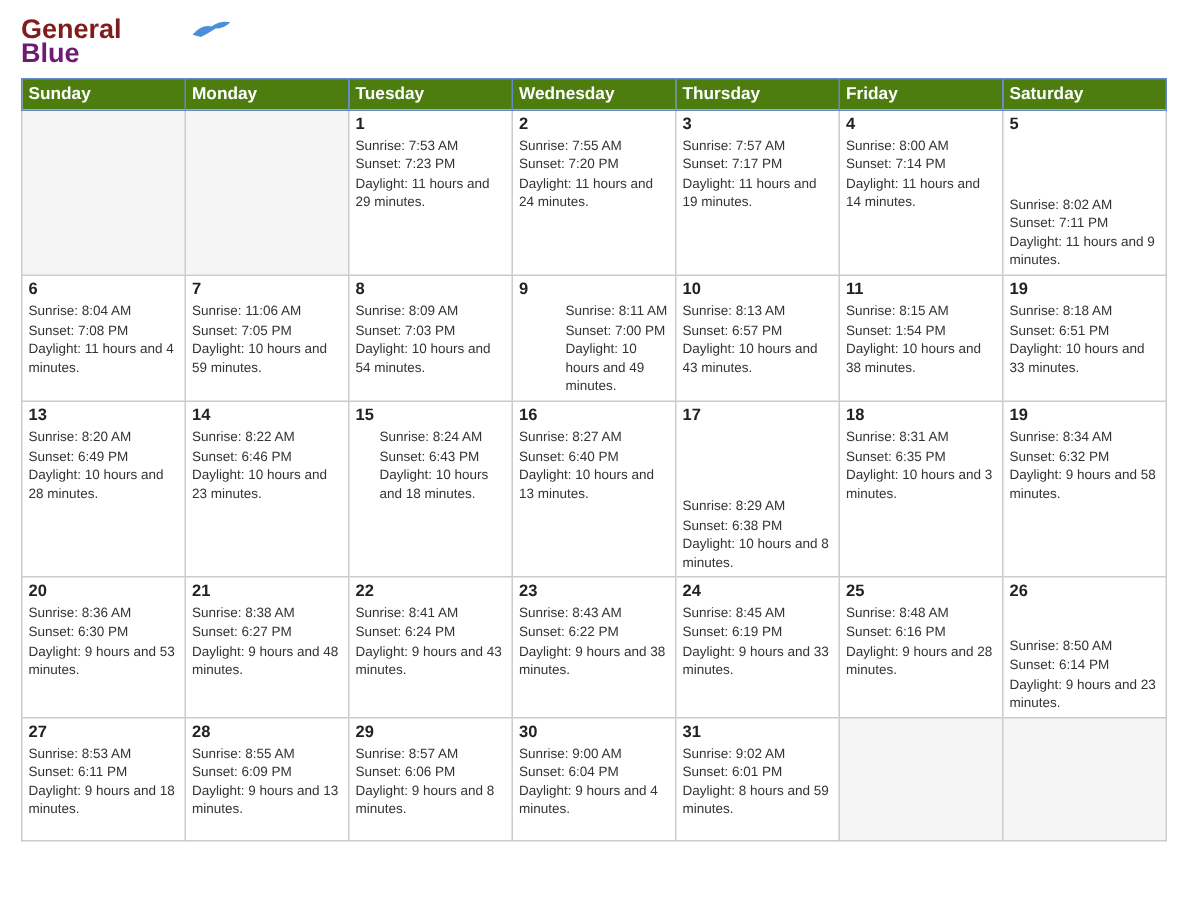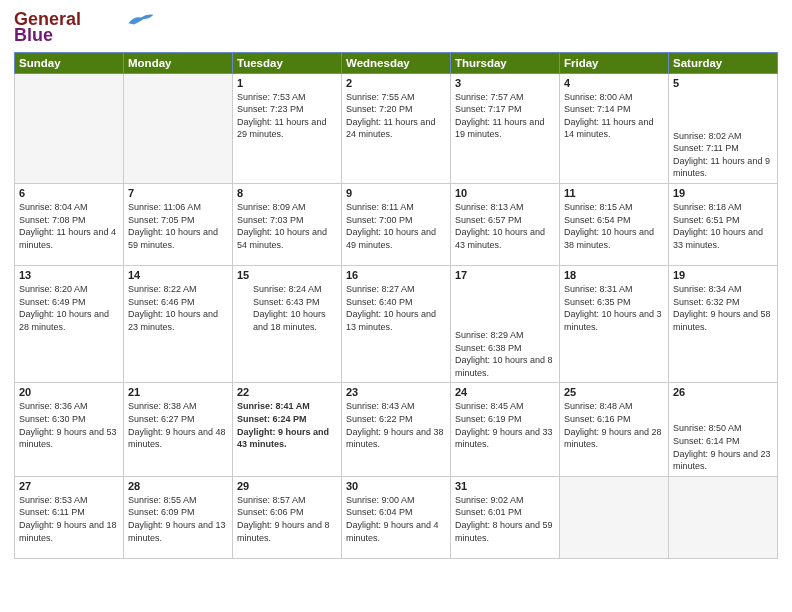--- a/index.html
+++ b/index.html
@@ -175,34 +175,34 @@
 Daylight: 10 hours and 59 minutes.</div>
           </td>
           <td>
             <span class="day-num">8</span>
             <div class="day-info" style="white-space: pre-line;">Sunrise: 8:09 AM
 Sunset: 7:03 PM
 Daylight: 10 hours and 54 minutes.</div>
           </td>
           <td>
             <span class="day-num">9</span>
-            <div class="day-info" style="white-space: pre-line;">Sunrise: 8:11 AM
+            <div class="day-info" style="white-space: pre-line; margin-left: 31px;">Sunrise: 8:11 AM
 Sunset: 7:00 PM
 Daylight: 10 hours and 49 minutes.</div>
           </td>
           <td>
             <span class="day-num">10</span>
             <div class="day-info" style="white-space: pre-line;">Sunrise: 8:13 AM
 Sunset: 6:57 PM
 Daylight: 10 hours and 43 minutes.</div>
           </td>
           <td>
             <span class="day-num">11</span>
             <div class="day-info" style="white-space: pre-line;">Sunrise: 8:15 AM
-Sunset: 6:54 PM
+Sunset: 1:54 PM
 Daylight: 10 hours and 38 minutes.</div>
           </td>
           <td>
             <span class="day-num">19</span>
             <div class="day-info" style="white-space: pre-line;">Sunrise: 8:18 AM
 Sunset: 6:51 PM
 Daylight: 10 hours and 33 minutes.</div>
           </td>
         </tr>
         <tr>
@@ -257,21 +257,21 @@
 Daylight: 9 hours and 53 minutes.</div>
           </td>
           <td>
             <span class="day-num">21</span>
             <div class="day-info" style="white-space: pre-line;">Sunrise: 8:38 AM
 Sunset: 6:27 PM
 Daylight: 9 hours and 48 minutes.</div>
           </td>
           <td>
             <span class="day-num">22</span>
-            <div class="day-info" style="white-space: pre-line; font-weight: bold;">Sunrise: 8:41 AM
+            <div class="day-info" style="white-space: pre-line;">Sunrise: 8:41 AM
 Sunset: 6:24 PM
 Daylight: 9 hours and 43 minutes.</div>
           </td>
           <td>
             <span class="day-num">23</span>
             <div class="day-info" style="white-space: pre-line;">Sunrise: 8:43 AM
 Sunset: 6:22 PM
 Daylight: 9 hours and 38 minutes.</div>
           </td>
           <td>

